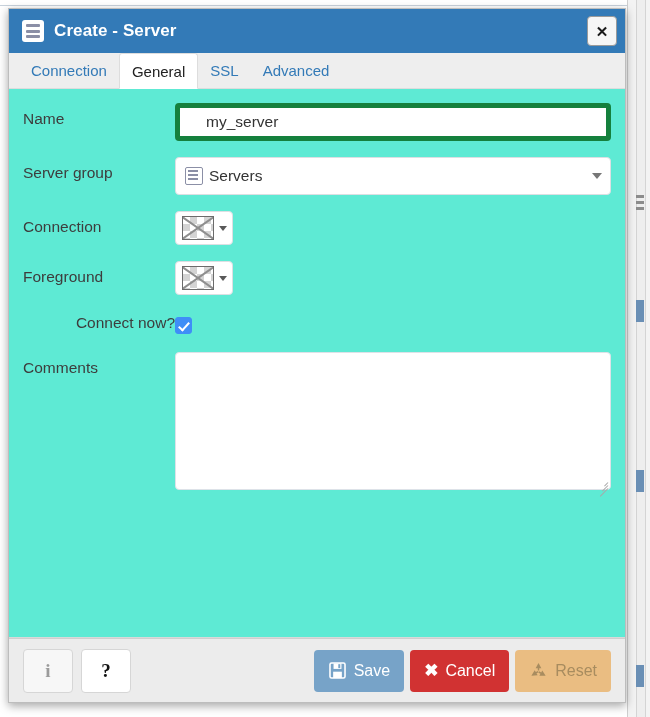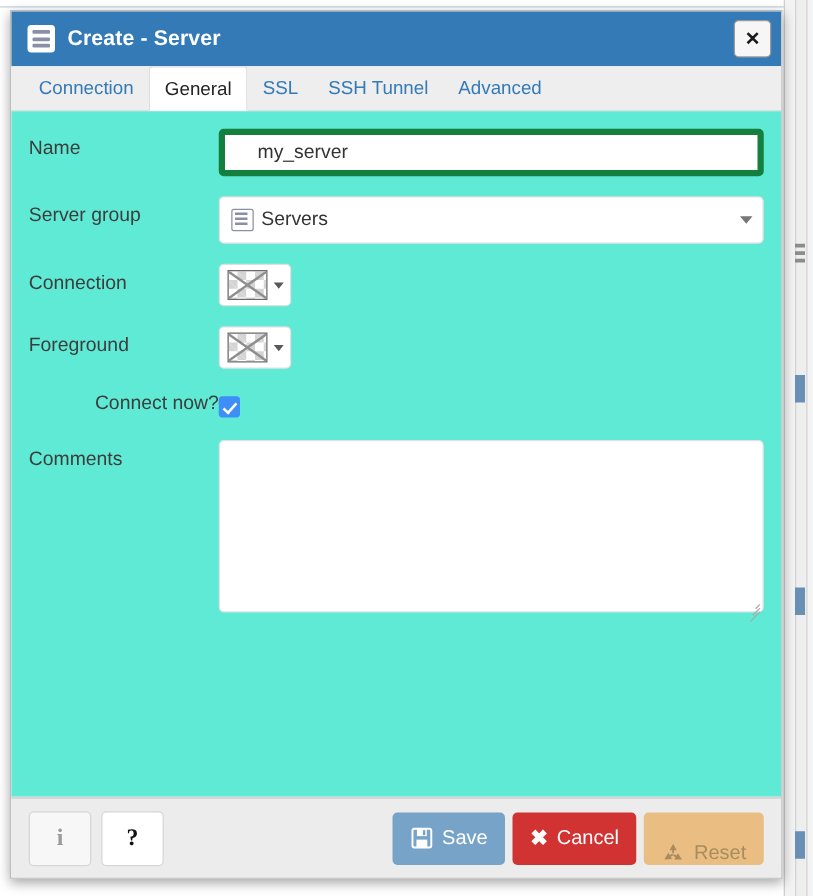--- a/index.html
+++ b/index.html
@@ -382,21 +382,21 @@
     align-items: center;
     gap: 7px;
     padding: 0 14px;
     font-size: 16px;
     font-family: "Liberation Sans", sans-serif;
     cursor: pointer;
     white-space: nowrap;
   }
   .act-save   { background: #77a3c8; color: #ffffff; }
   .act-cancel { background: #d13232; color: #ffffff; }
-  .act-reset  { background: #eabd82; color: #a88c5f; align-items: flex-end; }
+  .act-reset  { background: #eabd82; color: #a88c5f; }
 
   .ic { width: 19px; height: 19px; flex: 0 0 19px; display:block; }
 
   .x-glyph {
     font-size: 17px;
     font-weight: bold;
     line-height: 1;
   }
 </style>
 </head>
@@ -425,21 +425,20 @@
         <i></i>
     </div>
     <div class="title-text">Create - Server</div>
     <div class="close-btn">✕</div>
   </div>
 
   <div class="tabstrip">
     <div class="tab">Connection</div>
     <div class="tab active">General</div>
     <div class="tab">SSL</div>
-    <div class="tab">SSH Tunnel</div>
     <div class="tab">Advanced</div>
   </div>
 
   <div class="body">
 
     <div class="row">
       <div class="label">Name</div>
       <div class="field">
         <input class="text-input" type="text" value="my_server" style="">
       </div>

